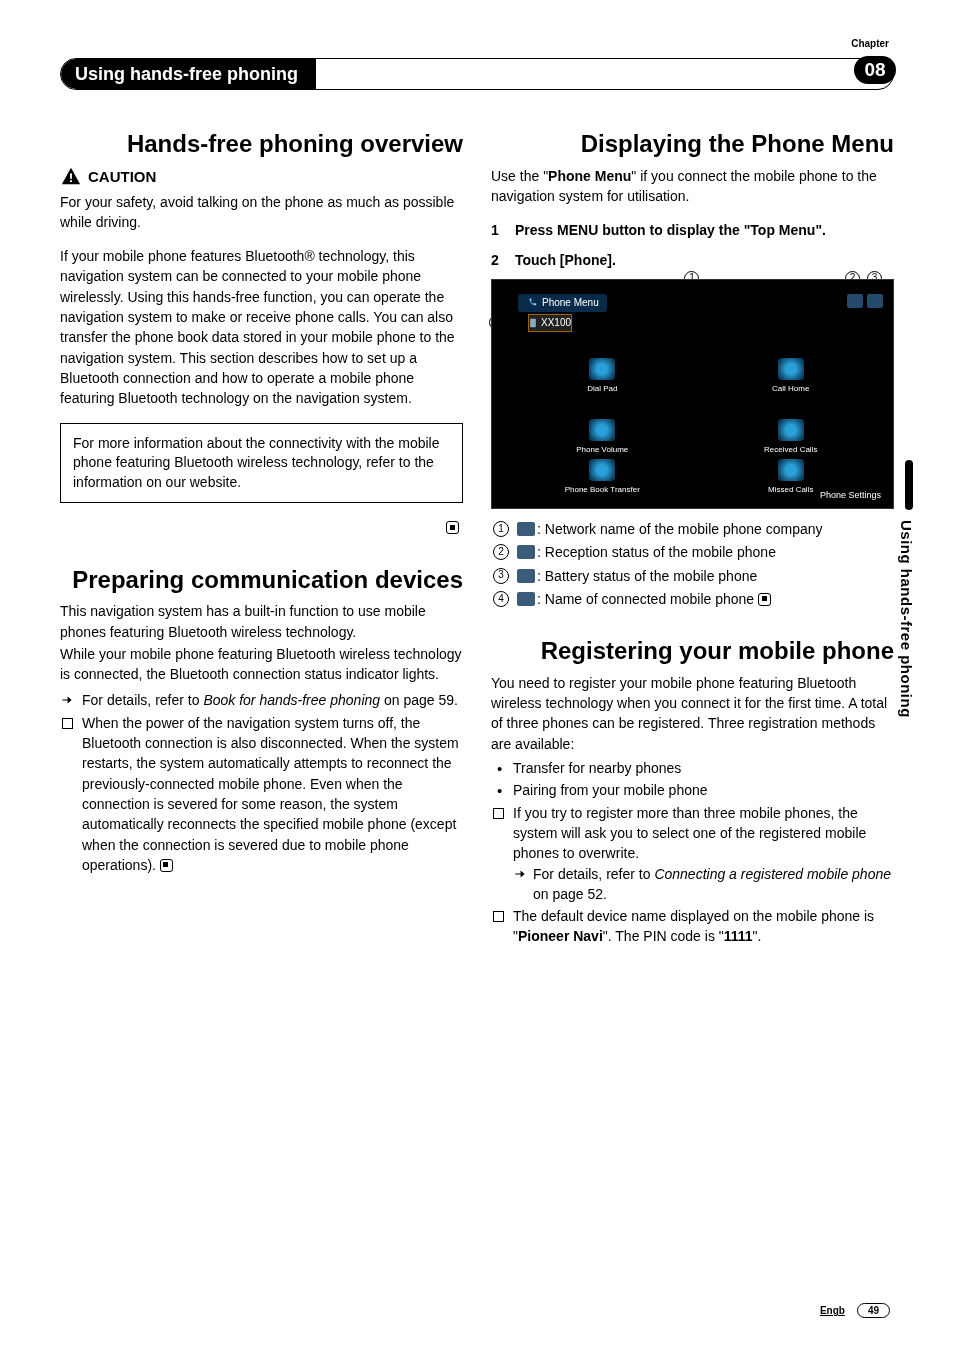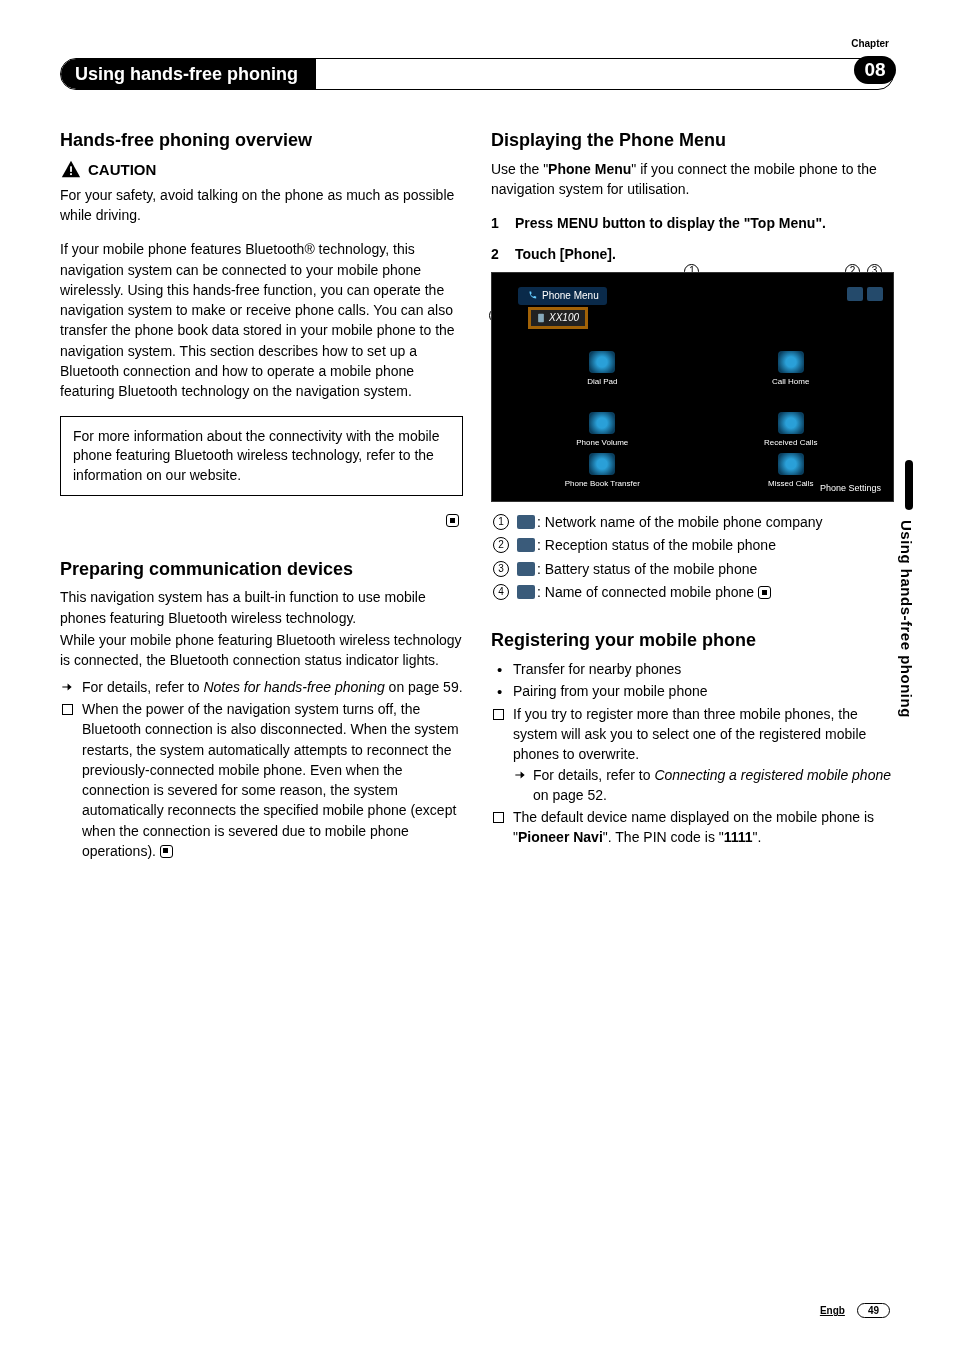--- a/index.html
+++ b/index.html
@@ -61,24 +61,25 @@
     display: flex;
     align-items: center;
     justify-content: center;
   }
   .columns {
     display: flex;
     gap: 28px;
   }
   .col { flex: 1; font-size: 14px; line-height: 1.45; }
   h2.section {
-    font-size: 18px;
+    font-size: 24px;
     font-weight: 900;
     margin-bottom: 8px;
     line-height: 1.15;
+    text-align: right;
   }
   .caution-row {
     display: flex;
     align-items: center;
     gap: 6px;
     margin-bottom: 4px;
   }
   .warn-triangle {
     width: 22px; height: 22px;
   }
@@ -184,22 +185,22 @@
     font-size: 9px;
     margin: 8px 0 10px 0;
   }
   .shot .title {
     position: absolute; left: 26px; top: 14px;
     background: #0a2a4a; padding: 2px 8px; border-radius: 3px;
     font-size: 10px; display:flex; align-items:center; gap:4px;
   }
   .shot .dev {
     position: absolute; left: 36px; top: 34px; font-size: 10px;
-    background:#222; padding: 1px 6px; border:3px solid #a16207;
-    display:flex; align-items:center; gap:4px;font-style:italic;
+    background:#222; padding: 1px 0; border:1px solid #a16207;
+    display:flex; align-items:center; gap:4px;
   }
   .shot .status {
     position: absolute; right: 10px; top: 14px; display:flex; gap:4px;
   }
   .shot .status span {
     width: 16px; height: 14px; background: #244a6b; border-radius:2px;
     display:inline-block;
   }
   .shot .grid {
     position: absolute; left: 18px; right: 10px; top: 58px; bottom: 8px;
@@ -256,21 +257,21 @@
 
       <h2 class="section">Preparing communication devices</h2>
       <p style="margin-bottom:2px">This navigation system has a built-in function to use mobile phones featuring Bluetooth wireless technology.</p>
       <p style="margin-bottom:6px">While your mobile phone featuring Bluetooth wireless technology is connected, the Bluetooth connection status indicator lights.</p>
 
       <ul class="plain">
         <li>
           <svg width="14" height="14" viewBox="0 0 24 24" style="position:absolute;left:0;top:3px">
               <path d="M4 11h9V6l7 6-7 6v-5H4z" fill="#000"></path>
             </svg>
-          <span>For details, refer to </span><span class="italic">Notes for hands-free phoning</span><span> on page 59.</span>
+          <span>For details, refer to </span><span class="italic">Book for hands-free phoning</span><span> on page 59.</span>
         </li>
         <li class="bul-box">
           <span>When the power of the navigation system turns off, the Bluetooth connection is also disconnected. When the system restarts, the system automatically attempts to reconnect the previously-connected mobile phone. Even when the connection is severed for some reason, the system automatically reconnects the specified mobile phone (except when the connection is severed due to mobile phone operations).</span> <span class="end-square"></span>
         </li>
       </ul>
     </div>
 
     <div class="col">
       <h2 class="section">
         <span>Displaying the </span><span style="font-weight:700">Phone Menu</span>
@@ -347,20 +348,21 @@
       <div class="numline">
           <span class="circ">3</span>
           <span><span class="mini-icon"></span><span>: Battery status of the mobile phone</span></span>
         </div>
       <div class="numline" style="margin-bottom:28px">
           <span class="circ">4</span>
           <span><span class="mini-icon"></span><span>: Name of connected mobile phone</span> <span class="end-square"></span></span>
         </div>
 
       <h2 class="section">Registering your mobile phone</h2>
+      <p style="margin-bottom:4px">You need to register your mobile phone featuring Bluetooth wireless technology when you connect it for the first time. A total of three phones can be registered. Three registration methods are available:</p>
       <ul class="plain">
         <li class="bul-dot"><span>Transfer for nearby phones</span></li>
         <li class="bul-dot"><span>Pairing from your mobile phone</span></li>
         <li class="bul-box">
           <span>If you try to register more than three mobile phones, the system will ask you to select one of the registered mobile phones to overwrite.</span>
           <div class="nested sub-arrow">
             <svg width="14" height="14" viewBox="0 0 24 24">
                 <path d="M4 11h9V6l7 6-7 6v-5H4z" fill="#000"></path>
               </svg>
             <span>For details, refer to </span><span class="italic">Connecting a registered mobile phone</span><span> on page 52.</span>

